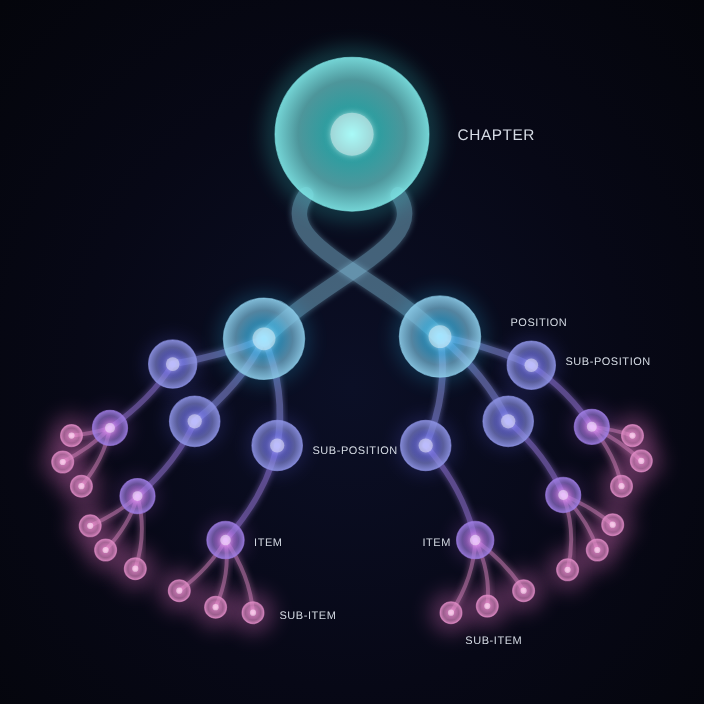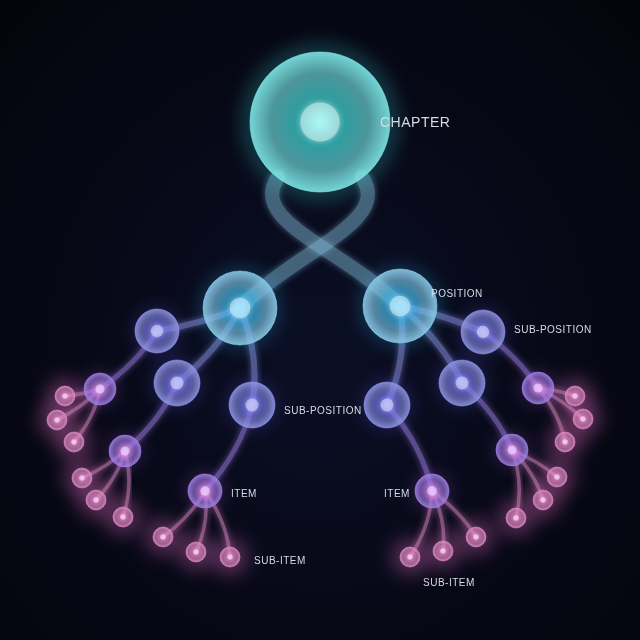--- a/index.html
+++ b/index.html
@@ -2,21 +2,21 @@
 <html><head>
 <meta charset="utf-8">
 <style>
   html, body { margin:0; padding:0; background:#05060d; }
   body { width:640px; height:640px; overflow:hidden; position:relative;
          font-family:"Liberation Sans", "DejaVu Sans", sans-serif; }
   #stage { position:absolute; left:0; top:0; width:640px; height:640px;
            background: radial-gradient(ellipse at 50% 55%, #0b0f26 0%, #070816 55%, #04050b 100%); }
   svg { position:absolute; left:0; top:0; }
   .label { position:absolute; color:#d5dbe4; letter-spacing:0.5px; white-space:nowrap; }
-  .l-chapter { font-size:14px; left:380px; top:114px; }
+  .l-chapter { font-size:14px; left:416px; top:114px; }
   .l-small { font-size:10px; }
 </style>
 </head>
 <body>
 
 <div id="stage">
   <svg id="tree" width="640" height="640" viewBox="0 0 640 640">
     <defs>
       <filter id="glow" x="-50%" y="-50%" width="200%" height="200%">
         <feGaussianBlur stdDeviation="3" result="b"></feGaussianBlur>
@@ -276,20 +276,20 @@
         </g>
         <g>
           <circle cx="410" cy="557" r="11.5" fill="#ff7fd8" opacity="0.18" filter="url(#bigglow)"></circle>
           <circle cx="410" cy="557" r="10" fill="url(#g-sub_item)" stroke="#e08cc6" stroke-opacity="0.6" stroke-width="1"></circle>
           <circle cx="410" cy="557" r="2.8000000000000003" fill="#ffffff" opacity="0.55" filter="url(#glow)"></circle>
         </g>
       </g>
   </svg>
 
   <div class="label l-chapter">CHAPTER</div>
-  <div class="label l-small" style="left:431px; top:288px;">POSITION</div>
+  <div class="label l-small" style="left:464px; top:288px;">POSITION</div>
   <div class="label l-small" style="left:514px; top:324px;">SUB-POSITION</div>
   <div class="label l-small" style="left:284px; top:405px;">SUB-POSITION</div>
   <div class="label l-small" style="left:231px; top:488px;">ITEM</div>
   <div class="label l-small" style="left:384px; top:488px;">ITEM</div>
   <div class="label l-small" style="left:254px; top:555px;">SUB-ITEM</div>
   <div class="label l-small" style="left:423px; top:577px;">SUB-ITEM</div>
 </div>
 
 </body></html>

